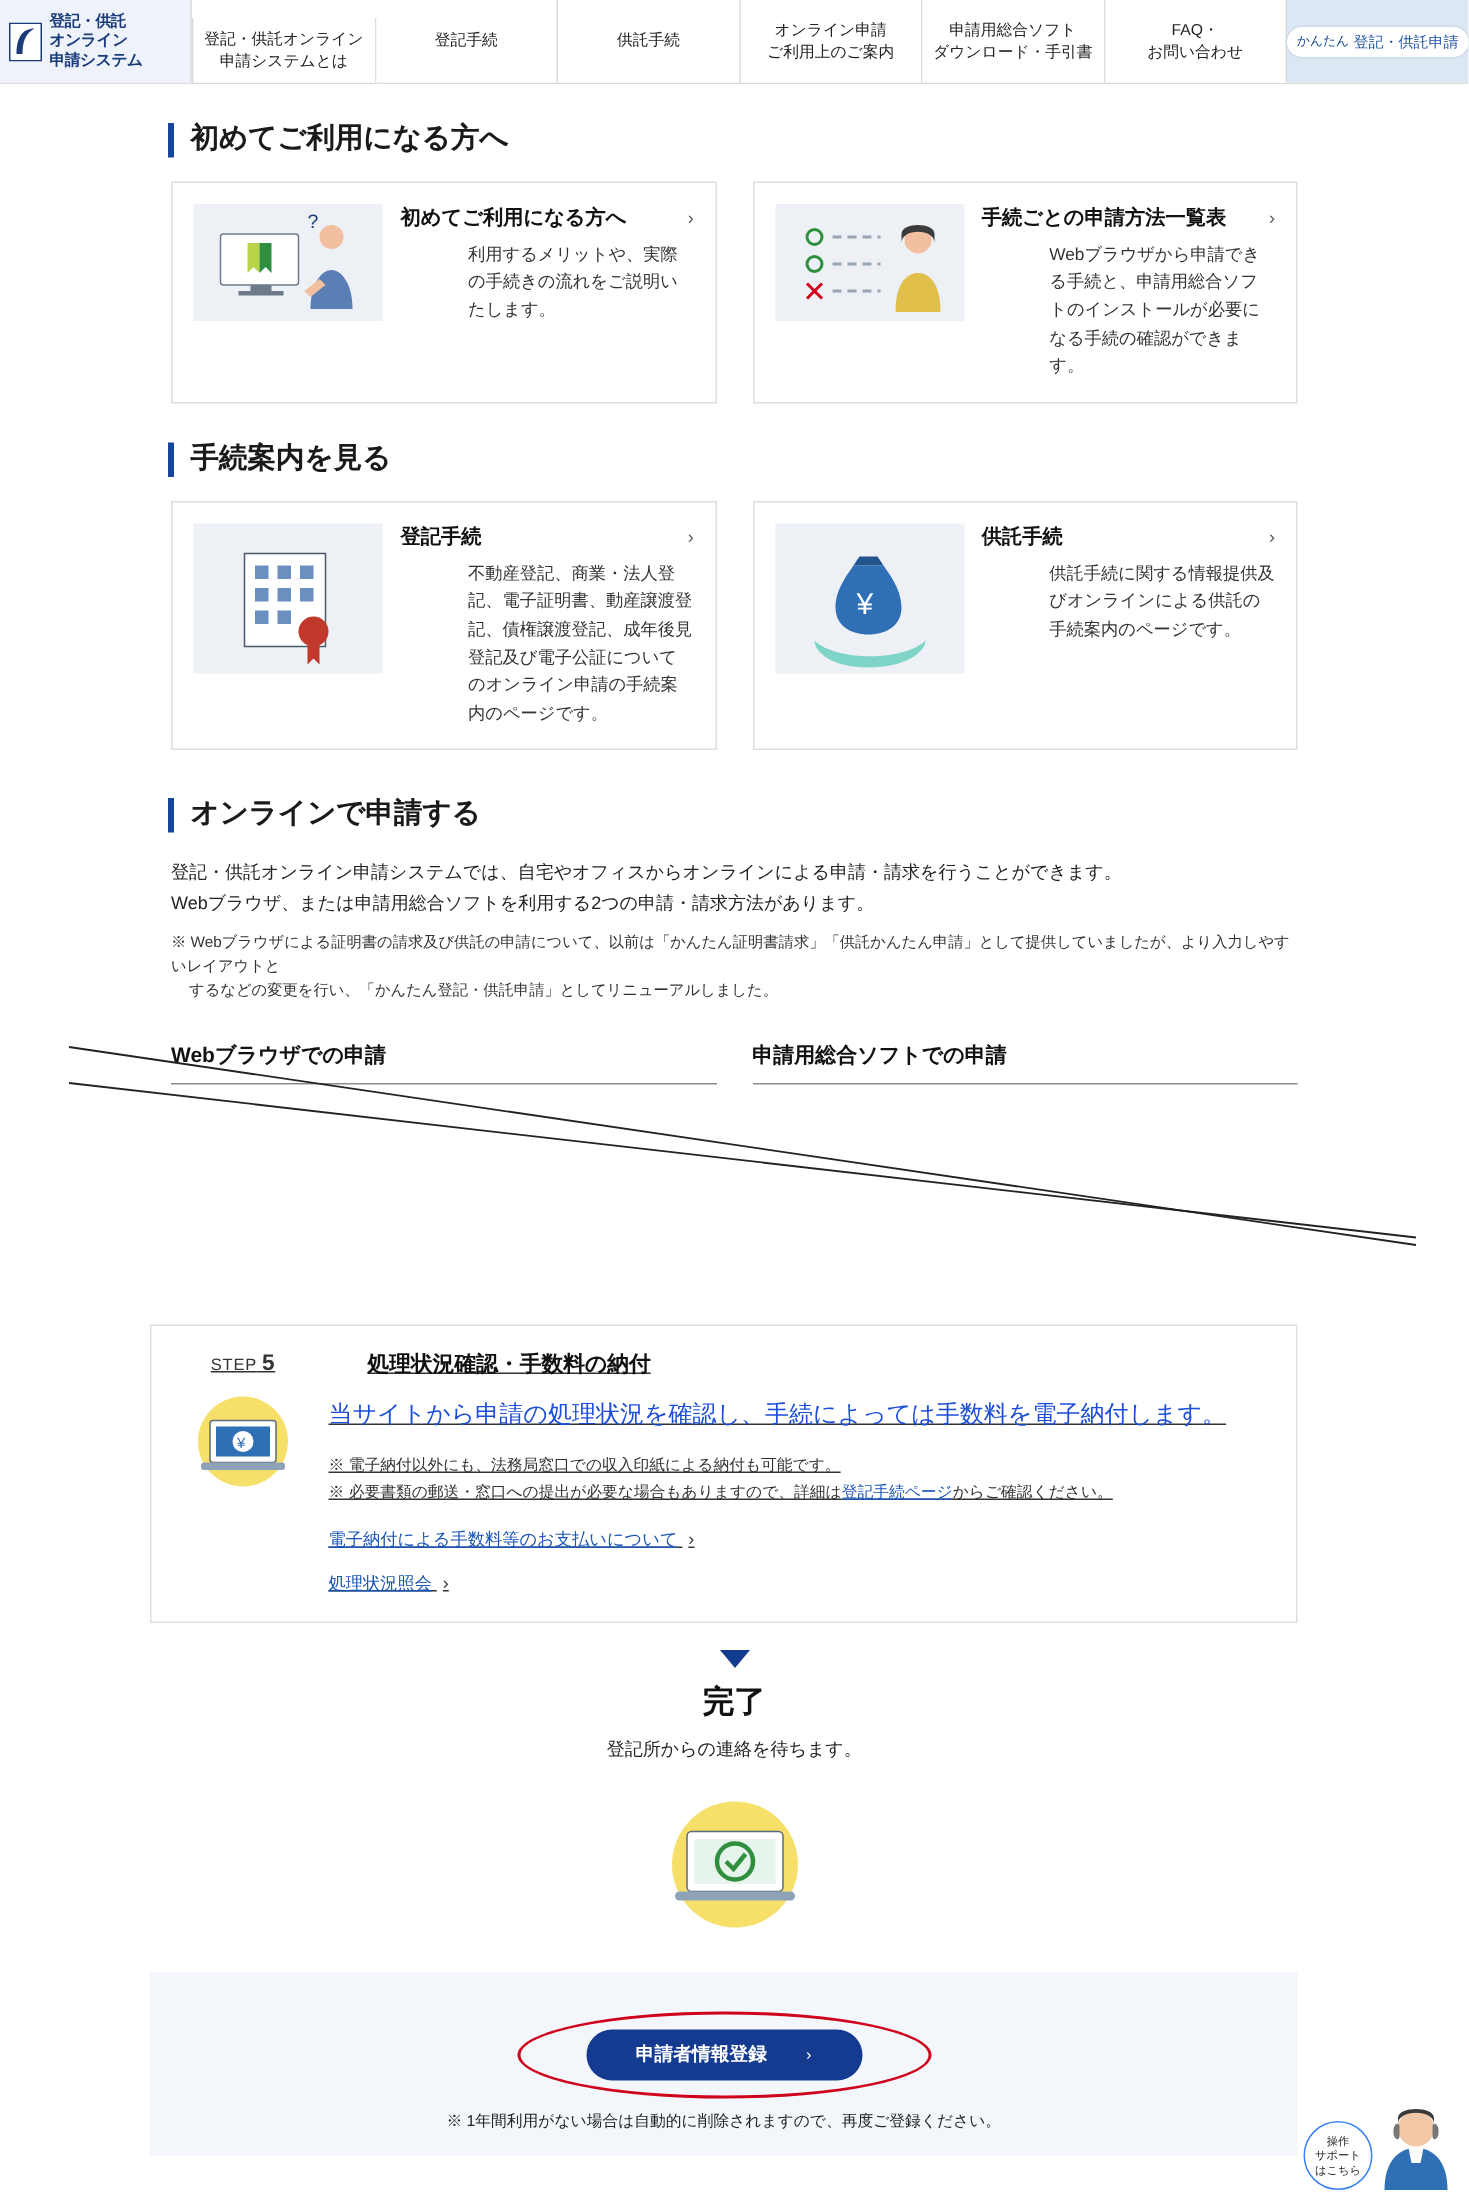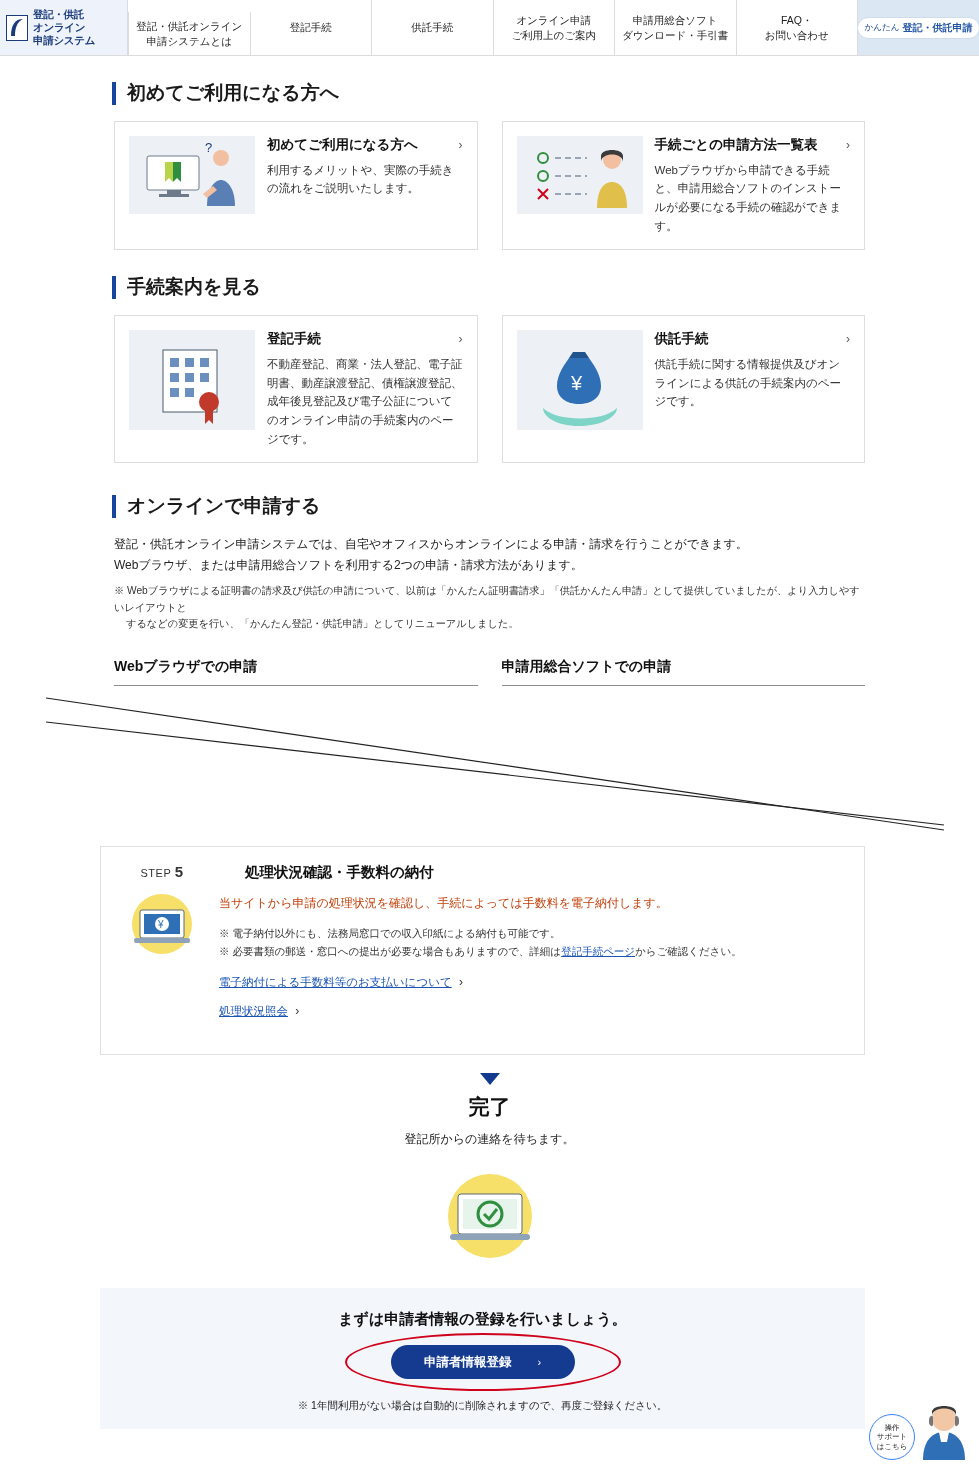--- a/index.html
+++ b/index.html
@@ -75,21 +75,21 @@
     border-radius: 11px;
     padding: 3px 7px;
     font-size: 8.5px;
     color: #16438c;
     display: flex;
     align-items: center;
     gap: 3px;
     white-space: nowrap;
     border: 1px solid #cfdcea;
   }
-  .brand-badge .pill .big { font-size: 10px; font-weight: bold; color:#2255a4; }
+  .brand-badge .pill .big { font-size: 10px; font-weight: normal; color:#2255a4; }
 
   
   .content { padding: 0 0 0 0; }
   .section-title {
     margin: 26px 0 16px 112px;
     font-size: 19px;
     font-weight: bold;
     color: #1a1a1a;
     padding-left: 11px;
     border-left: 4px solid #18459c;
@@ -135,20 +135,21 @@
   .chev {
     color: #555;
     font-size: 12px;
     flex: 0 0 auto;
     padding-left: 4px;
   }
   .card-desc {
     font-size: 11.5px;
     line-height: 1.62;
     color: #333;
+    margin-left: 45px;
   }
   .card.tall .card-thumb { height: 100px; }
 
   .para {
     margin: 16px 114px 0 114px;
     font-size: 12px;
     line-height: 1.72;
     color: #222;
   }
   .note {
@@ -176,30 +177,31 @@
 
   
   .scratch { position: absolute; left: 0; top: 690px; width: 979px; height: 160px; }
 
   
   .step-box {
     margin: 0 114px 0 100px;
     border: 1px solid #e0e0e0;
     background: #fff;
     display: flex;
-    padding: 16px 18px 35px 18px;
+    padding: 16px 18px 18px 18px;
     gap: 14px;
+    text-decoration: underline;
   }
   .step-left { width: 86px; flex: 0 0 86px; text-align: center; }
   .step-label { font-size: 11px; color: #333; letter-spacing: 0.5px; }
   .step-label b { font-size: 15px; }
   .step-ico { width: 72px; height: 72px; margin: 4px auto 0 auto; position: relative; }
   .step-right { flex: 1 1 auto; }
   .step-title { font-size: 14.5px; font-weight: bold; color: #111; margin-bottom: 12px; margin-left: 26px; }
-  .step-text { font-size: 12px; color: #c2410c; line-height: 1.6; margin-bottom: 12px; }
+  .step-text { font-size: 16px; color: #1d4ed8; line-height: 1.6; margin-bottom: 12px; }
   .step-note { font-size: 10.5px; color: #333; line-height: 1.7; }
   .lnk { color: #1a55b5; text-decoration: underline; cursor: pointer; }
   .step-link { margin-top: 14px; font-size: 11.5px; }
   .step-link a { color: #1a55b5; text-decoration: underline; }
   .step-link .chev { color:#333; }
 
   .arrow-down {
     width: 0; height: 0;
     border-left: 10px solid transparent;
     border-right: 10px solid transparent;
@@ -512,21 +514,20 @@
       <circle cx="52" cy="56" r="42" fill="#f7e06a"></circle>
       <rect x="20" y="34" width="64" height="40" rx="3" fill="#ffffff" stroke="#5a6a7a"></rect>
       <rect x="25" y="39" width="54" height="30" fill="#e6f4ec"></rect>
       <circle cx="52" cy="54" r="12" fill="none" stroke="#2f8f3e" stroke-width="3"></circle>
       <path d="M46 54 L51 59 L59 49" fill="none" stroke="#2f8f3e" stroke-width="3"></path>
       <rect x="12" y="74" width="80" height="6" rx="3" fill="#8fa3b8"></rect>
     </svg>
   </div>
 
   <div class="cta">
-    <div class="cta-title">まずは申請者情報の登録を行いましょう。</div>
     <div class="cta-btn-wrap">
       <button class="cta-btn">
         <span>申請者情報登録</span>
         <span class="c">›</span>
       </button>
       <div class="ellipse"></div>
     </div>
     <div class="cta-note">※ 1年間利用がない場合は自動的に削除されますので、再度ご登録ください。</div>
   </div>
 </div>

